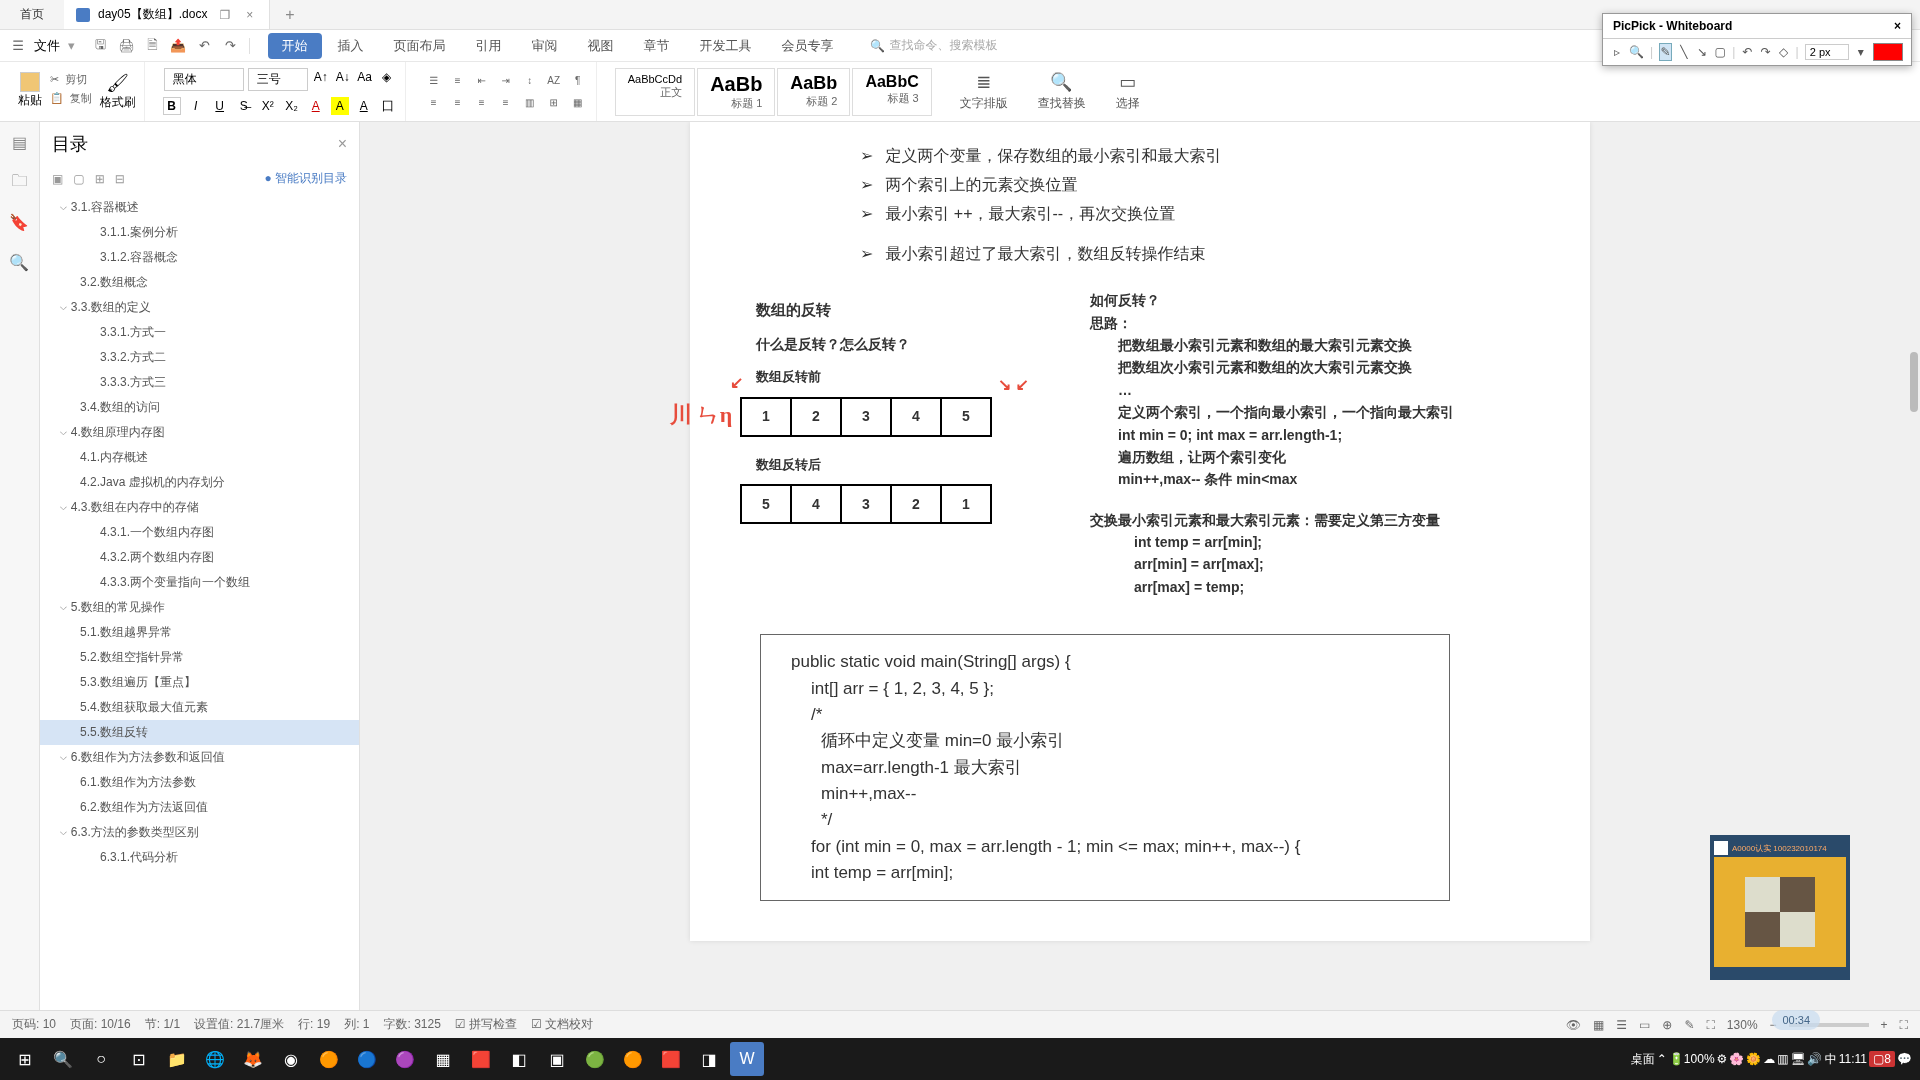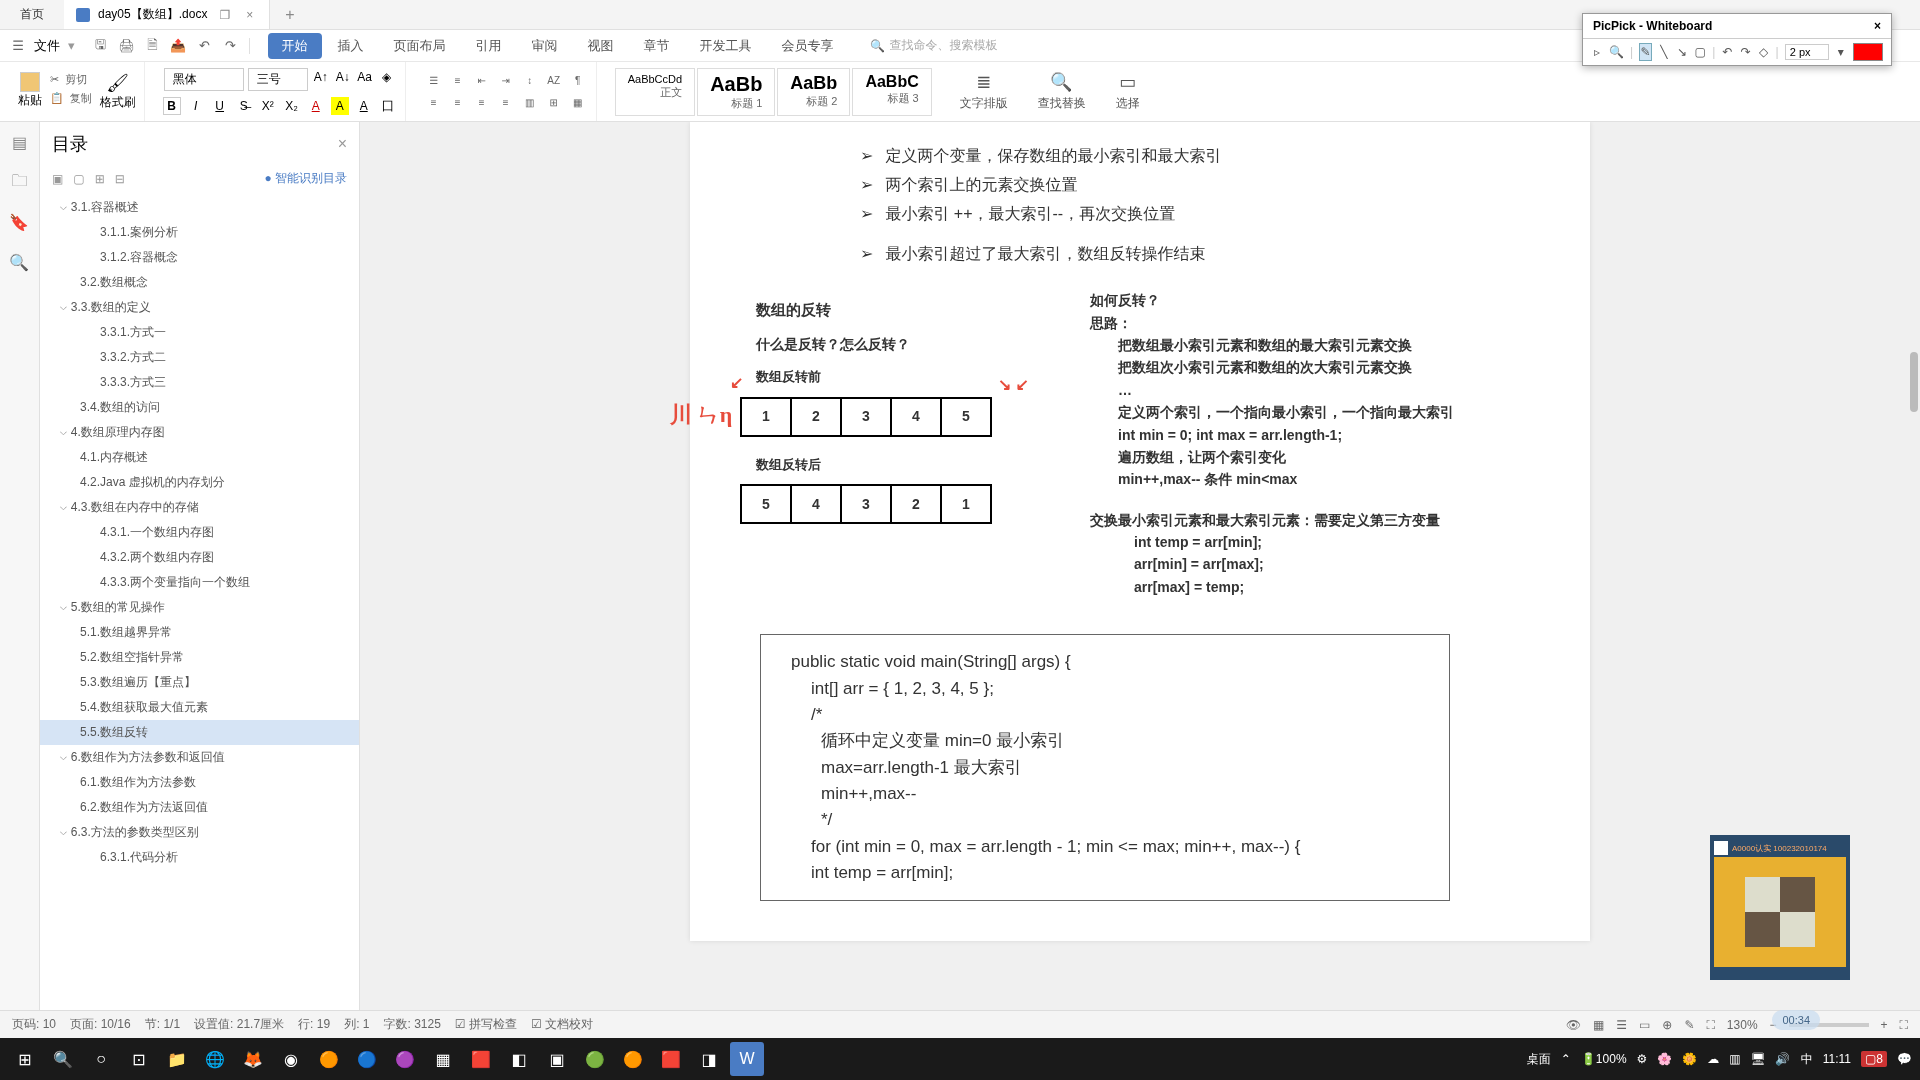--- a/index.html
+++ b/index.html
@@ -76,24 +76,24 @@
 
 
 .statusbar { height: 28px; background: #f4f4f4; border-top: 1px solid #ddd; display: flex; align-items: center; justify-content: space-between; padding: 0 12px; font-size: 12px; color: #666; position: absolute; bottom: 42px; left: 0; right: 0; }
 .status-left { display: flex; gap: 14px; }
 .status-right { display: flex; gap: 12px; align-items: center; }
 
 
 .taskbar { position: absolute; bottom: 0; left: 0; right: 0; height: 42px; background: #1a1a1a; display: flex; align-items: center; justify-content: space-between; padding: 0 8px; }
 .task-icons { display: flex; gap: 4px; }
 .task-icon { width: 34px; height: 34px; display: flex; align-items: center; justify-content: center; color: #fff; font-size: 16px; }
-.task-right { display: flex; gap: 10px; align-items: center; color: #fff; font-size: 12px; }
-
-
-.picpick { position: absolute; top: 13px; right: 28px; width: 310px; background: #fff; border: 1px solid #999; box-shadow: 0 2px 8px rgba(0,0,0,0.3); }
+.task-right { display: flex; gap: 2px; align-items: center; color: #fff; font-size: 12px; }
+
+
+.picpick { position: absolute; top: 13px; right: 8px; width: 310px; background: #fff; border: 1px solid #999; box-shadow: 0 2px 8px rgba(0,0,0,0.3); }
 .picpick-title { padding: 5px 10px; font-size: 12px; font-weight: bold; display: flex; justify-content: space-between; border-bottom: 1px solid #ccc; }
 .picpick-tools { padding: 4px 8px; display: flex; gap: 6px; align-items: center; font-size: 12px; }
 .picpick-tool { width: 18px; height: 18px; display: inline-flex; align-items: center; justify-content: center; color: #555; }
 .picpick-tool.active { background: #d0e4f5; border: 1px solid #7ab; }
 .picpick-size { border: 1px solid #ccc; padding: 1px 4px; width: 44px; font-size: 11px; }
 .picpick-color { width: 44px; height: 18px; background: #f00; border: 1px solid #888; }
 
 
 .qr-float { position: absolute; right: 70px; bottom: 100px; width: 140px; height: 145px; background: #2a4a6a; padding: 4px; }
 .qr-head { height: 18px; display: flex; align-items: center; gap: 4px; }

